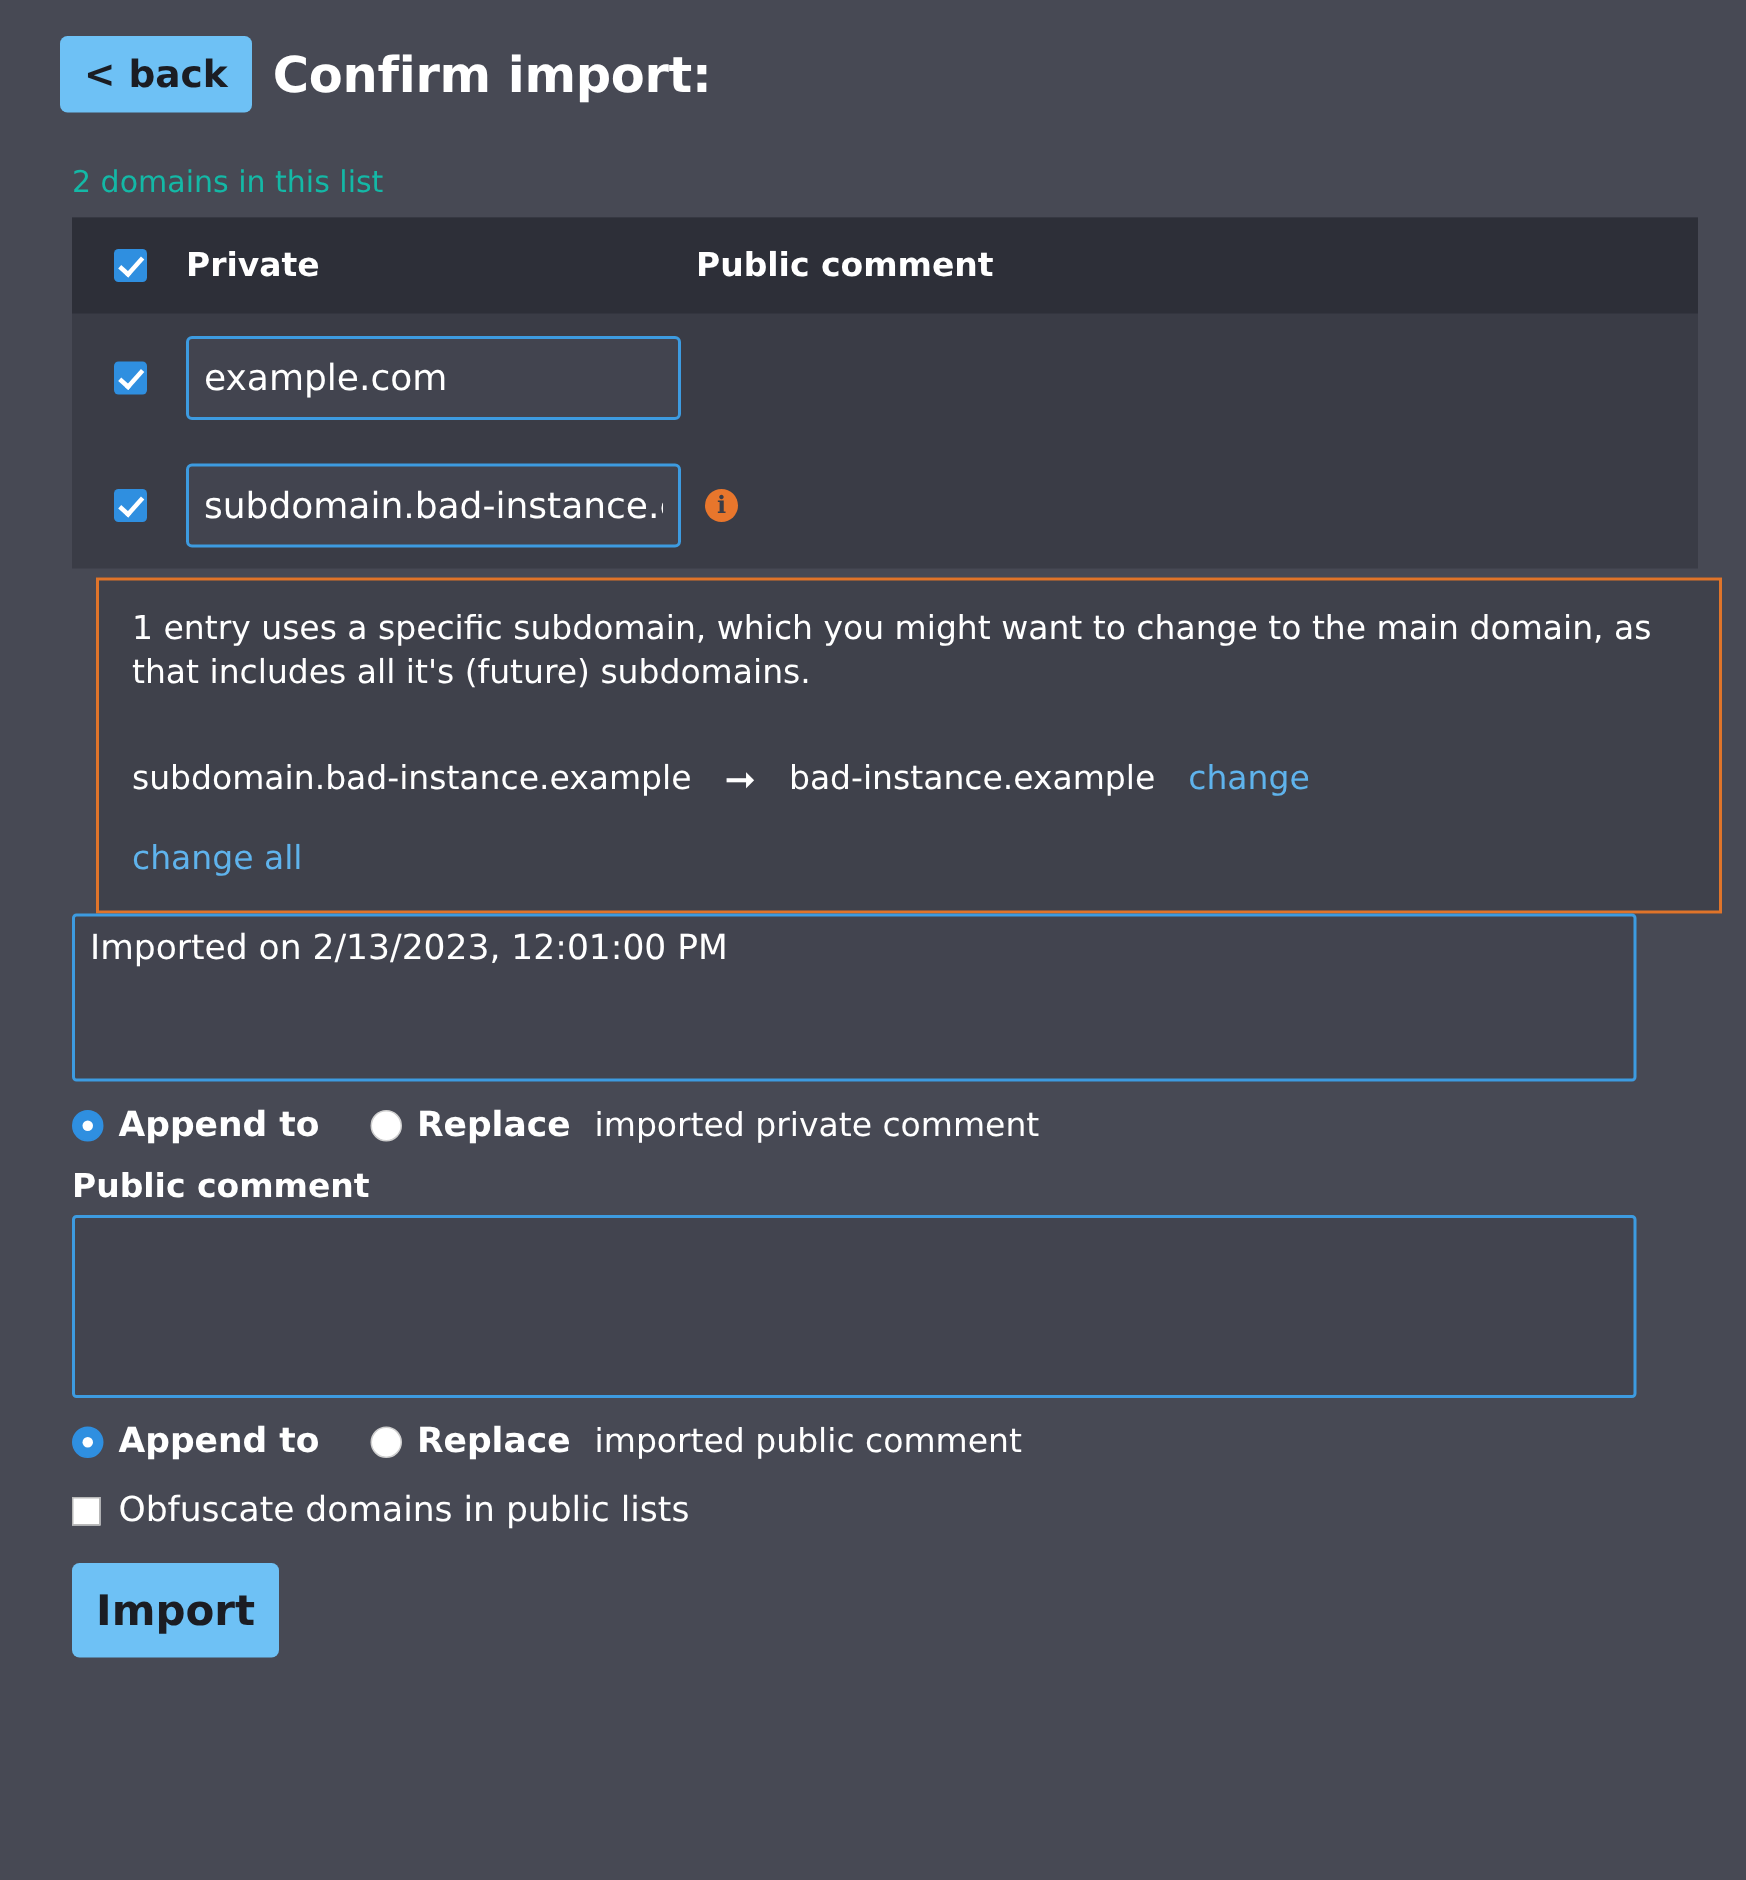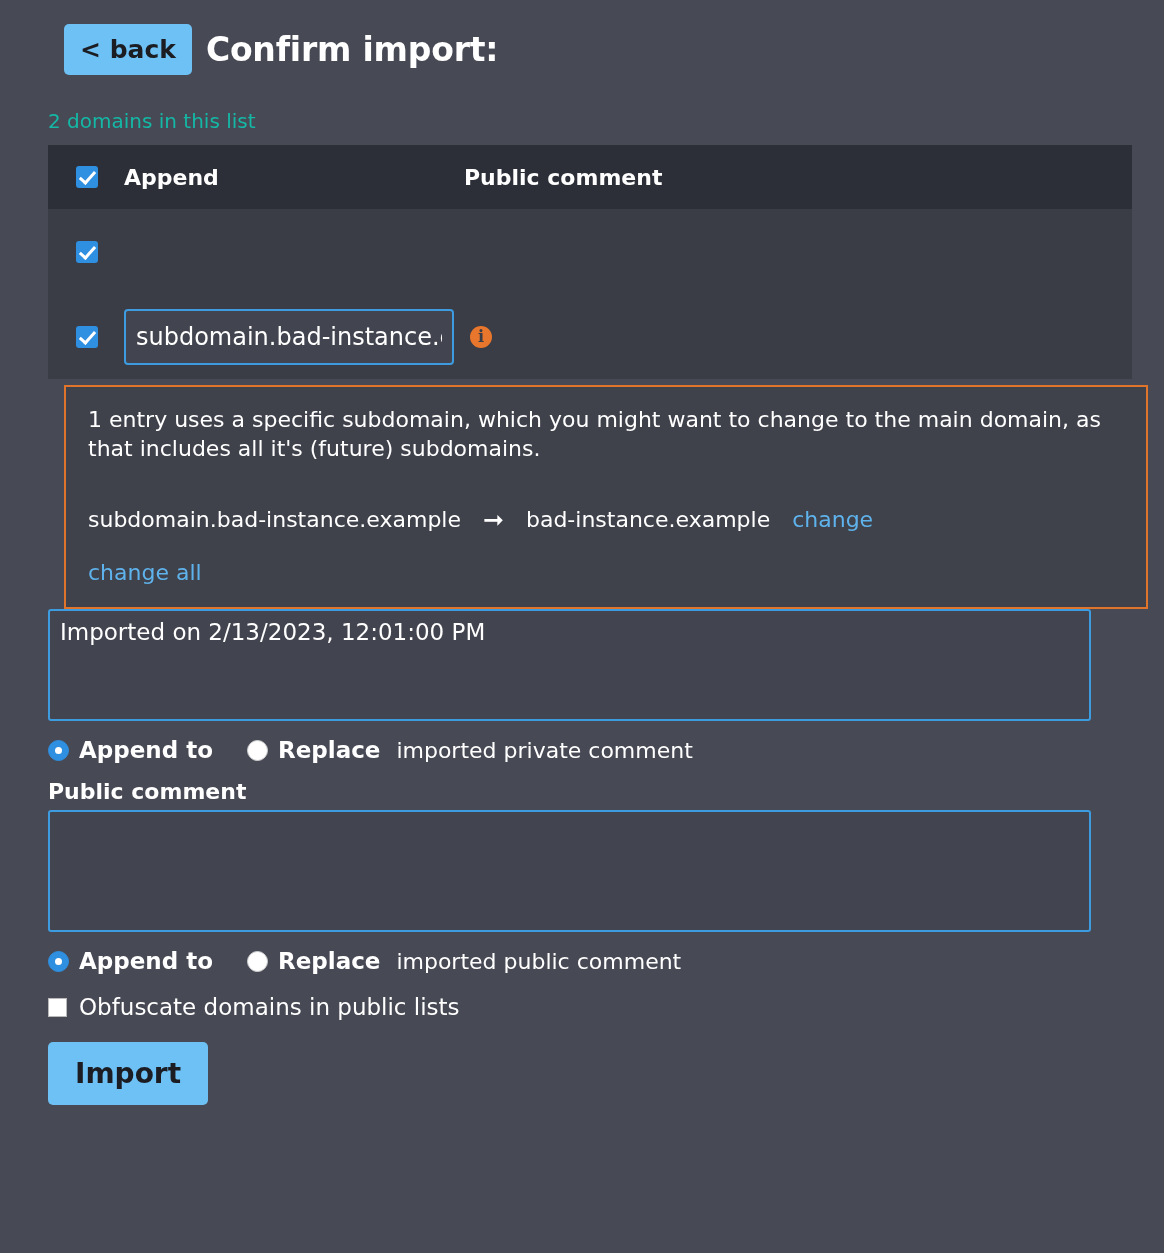--- a/index.html
+++ b/index.html
@@ -18,21 +18,20 @@
     height: 1253px;
     padding: 24px 32px 0 40px;
     position: relative;
   }
   
   .header {
     display: flex;
     align-items: center;
     gap: 14px;
     margin-bottom: 34px;
-    margin-left: 24px;
   }
   .back-btn {
     background: #6ec1f5;
     color: #1b1d23;
     border: none;
     border-radius: 5px;
     font-size: 25px;
     font-weight: bold;
     padding: 13px 16px;
     cursor: pointer;
@@ -233,46 +232,47 @@
   }
   .obf-label { font-size: 23px; font-weight: normal; }
   .import-btn {
     margin: 22px 0 0 8px;
     background: #6ec1f5;
     color: #1b1d23;
     border: none;
     border-radius: 5px;
     font-size: 28px;
     font-weight: bold;
-    padding: 15px 27px;
+    padding: 15px 16px;
     cursor: pointer;
     font-family: "DejaVu Sans", sans-serif;
   }
 </style>
 </head>
 <body>
 
 <div class="page">
 
   <div class="header">
     <button class="back-btn">&lt; back</button>
     <div class="page-title">Confirm import:</div>
   </div>
 
   <div class="count-line">2 domains in this list</div>
 
   <div class="table">
     <div class="table-head">
       <span class="chk"></span>
-      <span class="th-domain">Append</span>
+      <span class="th-domain">Private</span>
       <span class="th-comment">Public comment</span>
     </div>
 
     <div class="row">
       <span class="chk"></span>
+      <input class="domain-input" type="text" value="example.com" style="">
     </div>
 
     <div class="row">
       <span class="chk"></span>
       <input class="domain-input" type="text" value="subdomain.bad-instance.ex" style="">
       <span class="info-icon">i</span>
     </div>
   </div>
 
   <div class="warn-box">

